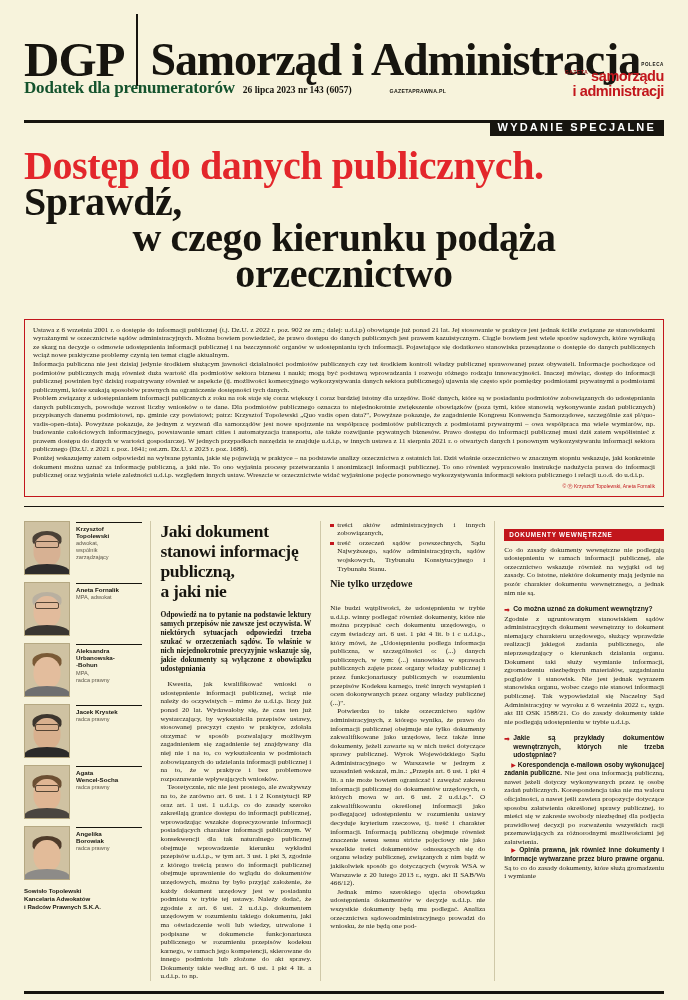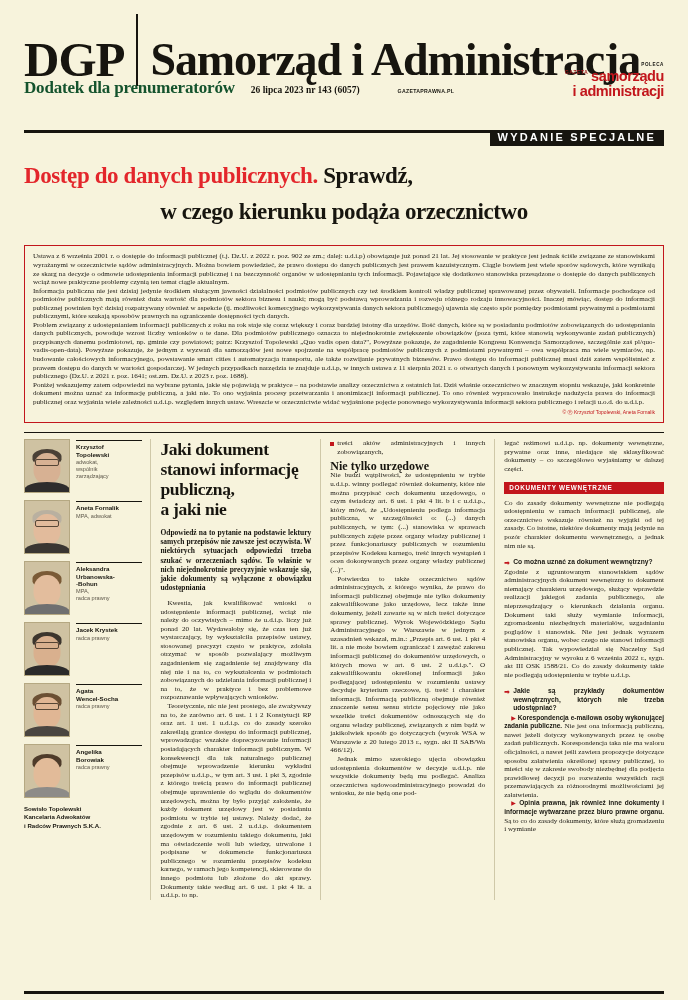--- a/index.html
+++ b/index.html
@@ -40,21 +40,21 @@
   }
   .mast-sub{
     position:absolute;left:0;top:78px;display:flex;align-items:baseline;
   }
   .mast-sub-main{
     font-family:"Liberation Serif", serif;
     font-weight:700;font-size:17px;letter-spacing:-0.2px;color:#14532d;
   }
   .mast-date{
     font-family:"Liberation Serif", serif;
-    font-weight:700;font-size:9.5px;margin-left:16px;color:#17150f;white-space:nowrap;
+    font-weight:700;font-size:9.5px;margin-left:8px;color:#17150f;white-space:nowrap;
   }
   .mast-www{
     font-family:"Liberation Sans", sans-serif;
     font-weight:700;font-size:5.2px;letter-spacing:0.3px;margin-left:38px;color:#17150f;
   }
   .promo{
     position:absolute;right:0;top:62px;text-align:right;width:160px;
   }
   .promo-poleca{
     font-family:"Liberation Sans", sans-serif;
@@ -66,34 +66,34 @@
     font-weight:700;font-size:5.2px;letter-spacing:0.4px;color:#9c1a1e;margin-right:3px;
   }
   .promo-big{
     font-family:"Liberation Sans", sans-serif;
     font-weight:700;font-size:14.5px;line-height:15px;color:#c2161c;letter-spacing:-0.4px;
   }
   .promo-big2{
     font-family:"Liberation Sans", sans-serif;
     font-weight:700;font-size:14.5px;line-height:15px;color:#c2161c;letter-spacing:-0.4px;text-align:right;
   }
-  .rule-row{position:relative;height:14px;margin-top:12px;}
+  .rule-row{position:relative;height:14px;margin-top:2px;}
   .rule-thick{position:absolute;left:0;right:0;top:0;height:3px;background:#17150f;}
   .special{
     position:absolute;right:0;top:0;background:#17150f;color:#fff;
     font-family:"Liberation Sans", sans-serif;font-weight:700;
     font-size:11px;letter-spacing:2.2px;padding:1px 8px 2px 8px;line-height:13px;
   }
 
   
   .headline{
     margin-top:14px;
     font-family:"Liberation Serif", serif;
     font-weight:700;
-    font-size:23px;
+    font-size:40px;
     line-height:36px;
     letter-spacing:-0.4px;
     color:#17150f;
   }
   .headline .red{color:#e3262b;}
   .headline .l2{display:block;text-align:center;}
 
   
   .lead-box{
     margin-top:14px;border:1.2px solid #c2161c;
@@ -108,21 +108,21 @@
   }
   .lead-credit{
     text-align:right;margin-top:3px;
     font-family:"Liberation Sans", sans-serif;
     font-size:5px;color:#c2161c;
   }
 
   
   .cols{
     display:flex;margin-top:9px;
-    border-top:1.4px solid #17150f;padding-top:6px;
+    border-top:1.4px solid #17150f;padding-top:14px;
   }
   .col{box-sizing:border-box;}
   .c1{width:128px;padding-right:8px;}
   .c2{width:172px;padding-right:9px;border-left:0.7px solid #cfc8a8;padding-left:9px;}
   .c3{width:176px;padding-right:9px;border-left:0.7px solid #cfc8a8;padding-left:9px;}
   .c4{width:172px;border-left:0.7px solid #cfc8a8;padding-left:9px;}
 
   
   .author{display:flex;margin-bottom:7px;}
   .photo{
@@ -187,21 +187,21 @@
   ul.sq li{
     position:relative;padding-left:7px;margin-bottom:1px;
     font-family:"Liberation Serif", serif;
     font-size:7.1px;line-height:8.6px;text-align:justify;color:#1a1712;
   }
   ul.sq li:before{
     content:"";position:absolute;left:0;top:3px;width:3.4px;height:3.4px;background:#c2161c;
   }
   .sub-h{
     font-family:"Liberation Serif", serif;
-    font-weight:700;font-size:12px;line-height:9px;color:#17150f;margin:6px 0 0 0;
+    font-weight:700;font-size:10px;line-height:9px;color:#17150f;margin:6px 0 16px 0;
   }
   .redbar{
     background:#c2161c;color:#fff;
     font-family:"Liberation Sans", sans-serif;
     font-weight:700;font-size:6.4px;letter-spacing:0.7px;
     padding:2.5px 5px;margin:8px 0 5px 0;
   }
   .q-head{
     font-family:"Liberation Sans", sans-serif;
     font-weight:700;font-size:6.7px;line-height:8.4px;color:#17150f;
@@ -366,33 +366,31 @@
       <div class="lede">Odpowiedź na to pytanie na podstawie lektury samych przepisów nie zawsze jest oczywista. W niektórych sytuacjach odpowiedzi trzeba szukać w orzeczeniach sądów. To właśnie w nich niejednokrotnie precyzyjnie wskazuje się, jakie dokumenty są wyłączone z obowiązku udostępniania</div>
       <div class="body">
         <p>Kwestia, jak kwalifikować wnioski o udostępnienie informacji publicznej, wciąż nie należy do oczywistych – mimo że u.d.i.p. liczy już ponad 20 lat. Wydawałoby się, że czas ten już wystarczający, by wykształciła przepisów ustawy, stosowanej precyzyt często w praktyce, zdołała otrzymać w sposób pozwalający możliwym zagadnieniem się zagadnienie tej znajdywany dla niej nie i na to, co wykształcenia w podmiotach zobowiązanych do udzielania informacji publicznej i na to, że w praktyce i bez problemowe rozpoznawanie wpływających wniosków.</p>
         <p>Teoretycznie, nic nie jest prostego, ale zważywszy na to, że zarówno art. 6 ust. 1 i 2 Konstytucji RP oraz art. 1 ust. 1 u.d.i.p. co do zasady szeroko zakreślają granice dostępu do informacji publicznej, wprowadzając wszakże doprecyzowanie informacji posiadających charakter informacji publicznym. W konsekwencji dla tak naturalnego publicznej obejmuje wprowadzenie kierunku wykładni przepisów u.d.i.p., w tym art. 3 ust. 1 pkt 3, zgodnie z którego treścią prawo do informacji publicznej obejmuje uprawnienie do wglądu do dokumentów urzędowych, można by było przyjąć założenie, że każdy dokument urzędowy jest w posiadaniu podmiotu w trybie tej ustawy. Należy dodać, że zgodnie z art. 6 ust. 2 u.d.i.p. dokumentem urzędowym w rozumieniu takiego dokumentu, jaki ma oświadczenie woli lub wiedzy, utrwalone i podpisane w dokumencie funkcjonariusza publicznego w rozumieniu przepisów kodeksu karnego, w ramach jego kompetencji, skierowane do innego podmiotu lub złożone do akt sprawy. Dokumenty takie według art. 6 ust. 1 pkt 4 lit. a u.d.i.p. to np.</p>
       </div>
     </div>
 
     <div class="col c3">
       <ul class="sq">
         <li>treści aktów administracyjnych i innych zobowiązanych,</li>
+        <li>treść orzeczeń sądów powszechnych, Sądu Najwyższego, sądów administracyjnych, sądów wojskowych, Trybunału Konstytucyjnego i Trybunału Stanu.</li>
       </ul>
       <div class="sub-h">Nie tylko urzędowe</div>
       <div class="body">
         <p class="noind">Nie budzi wątpliwości, że udostępnieniu w trybie u.d.i.p. winny podlegać również dokumenty, które nie można przypisać cech dokumentu urzędowego, o czym świadczy art. 6 ust. 1 pkt 4 lit. b i c u.d.i.p., który mówi, że „Udostępnieniu podlega informacja publiczna, w szczególności o: (...) danych publicznych, w tym: (...) stanowiska w sprawach publicznych zajęte przez organy władzy publicznej i przez funkcjonariuszy publicznych w rozumieniu przepisów Kodeksu karnego, treść innych wystąpień i ocen dokonywanych przez organy władzy publicznej (...)".</p>
         <p>Potwierdza to także orzecznictwo sądów administracyjnych, z którego wynika, że prawo do informacji publicznej obejmuje nie tylko dokumenty zakwalifikowane jako urzędowe, lecz także inne dokumenty, jeżeli zawarte są w nich treści dotyczące sprawy publicznej. Wyrok Wojewódzkiego Sądu Administracyjnego w Warszawie w jednym z uzasadnień wskazał, m.in.: „Przepis art. 6 ust. 1 pkt 4 lit. a nie może bowiem ograniczać i zawężać zakresu informacji publicznej do dokumentów urzędowych, o których mowa w art. 6 ust. 2 u.d.i.p.". O zakwalifikowaniu określonej informacji jako podlegającej udostępnieniu w rozumieniu ustawy decyduje kryterium rzeczowe, tj. treść i charakter informacji. Informacją publiczną obejmuje również znaczenie sensu sensu stricte pojęciowy nie jako wszelkie treści dokumentów odnoszących się do organu władzy publicznej, związanych z nim bądź w jakikolwiek sposób go dotyczących (wyrok WSA w Warszawie z 20 lutego 2013 r., sygn. akt II SAB/Wa 466/12).</p>
         <p>Jednak mimo szerokiego ujęcia obowiązku udostępnienia dokumentów w decyzje u.d.i.p. nie wszystkie dokumenty będą mu podlegać. Analiza orzecznictwa sądowoadministracyjnego prowadzi do wniosku, że nie będą one pod-</p>
       </div>
     </div>
 
     <div class="col c4">
-      <div class="body">
-        <p class="noind">legać reżimowi u.d.i.p. np. dokumenty wewnętrzne, prywatne oraz inne, niedające się sklasyfikować dokumenty – co szczegółowo wyjaśniamy w dalszej części.</p>
-      </div>
 
       <div class="redbar">DOKUMENTY WEWNĘTRZNE</div>
 
       <div class="body">
         <p class="noind">Co do zasady dokumenty wewnętrzne nie podlegają udostępnieniu w ramach informacji publicznej, ale orzecznictwo wskazuje również na wyjątki od tej zasady. Co istotne, niektóre dokumenty mają jedynie na pozór charakter dokumentu wewnętrznego, a jednak nim nie są.</p>
       </div>
 
       <div class="q-head">
         <span class="arrow">➡</span><span>Co można uznać za dokument wewnętrzny?</span>
       </div>

